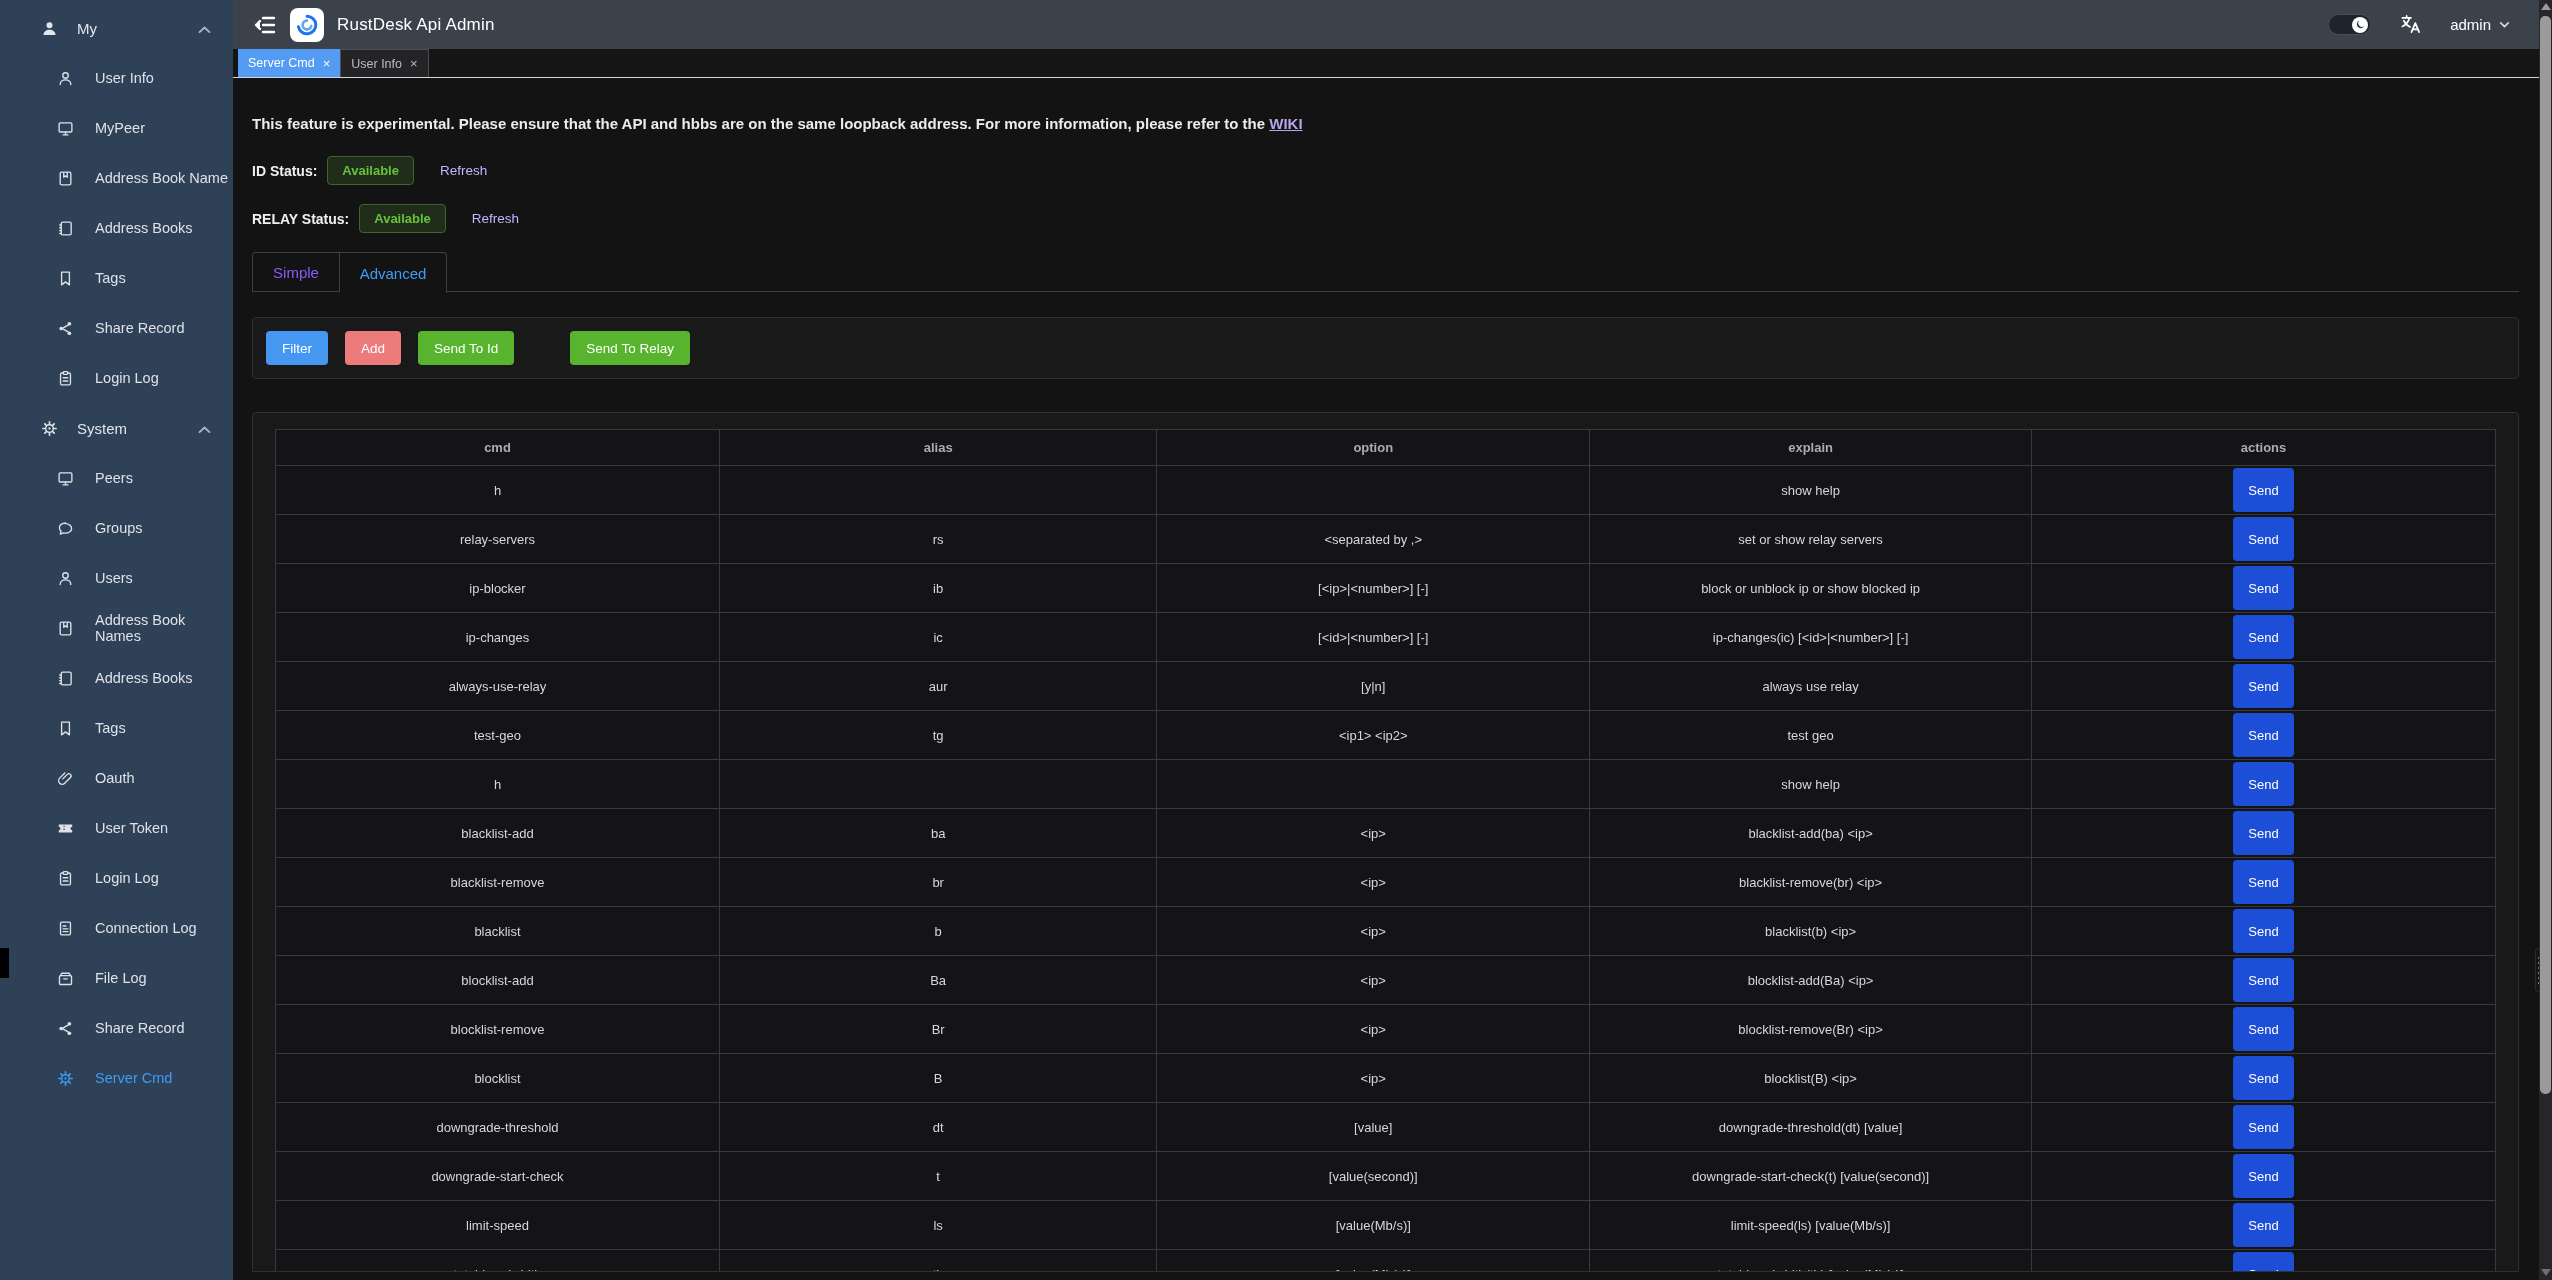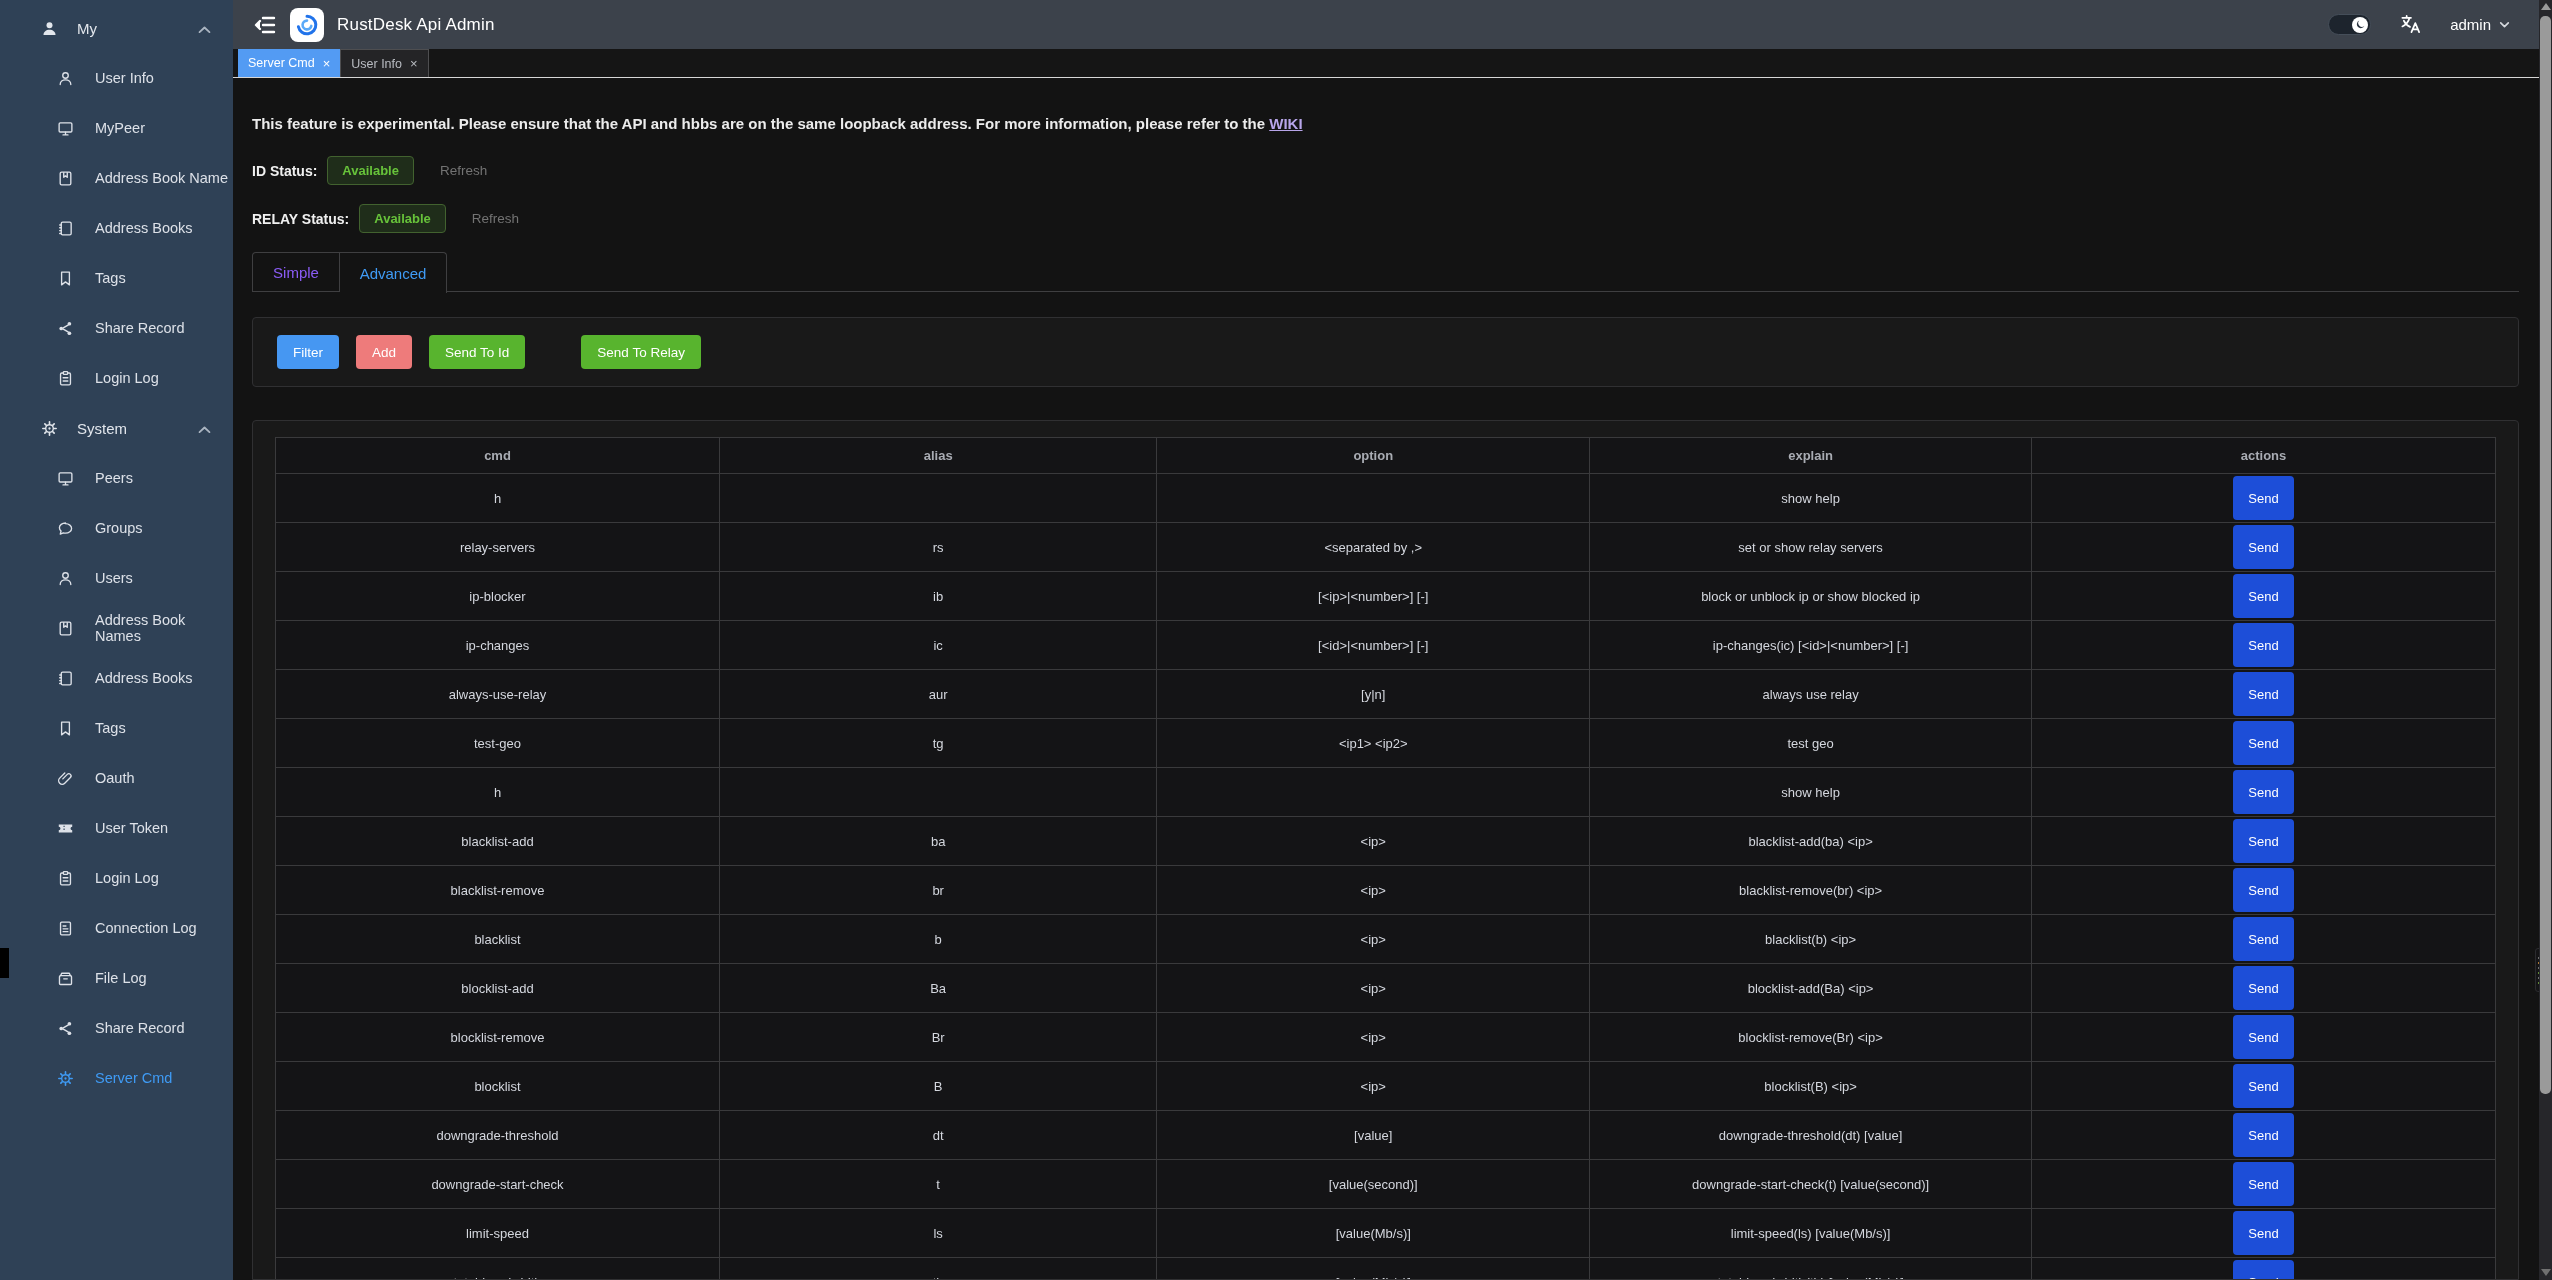--- a/index.html
+++ b/index.html
@@ -49,31 +49,31 @@
   
   .main { position:absolute; left:233px; top:78px; width:2306px; height:1202px;
     padding:0 20px 0 19px; background:#131313; overflow:hidden; }
   .notice { margin-top:37px; font-size:15px; font-weight:bold; color:#ececec; }
   .notice a { color:#b7a5e9; font-weight:bold; text-decoration:underline; cursor:pointer; }
   .status-row { display:flex; align-items:center; margin-top:24px; }
   .status-row.second { margin-top:19px; }
   .status-label { font-size:14px; font-weight:bold; color:#f0f0f0; }
   .status-badge { margin-left:10px; padding:6px 14px; background:#1f2d1a; border:1px solid #42622f;
     border-radius:4px; color:#67c23a; font-size:13px; font-weight:bold; }
-  .refresh-link { margin-left:26px; color:#737373; font-size:13.5px; cursor:pointer; }
+  .refresh-link { margin-left:26px; color:#c4b5fd; font-size:13.5px; cursor:pointer; }
 
   .mode-tabs { margin-top:19px; height:40px; border-bottom:1px solid #3f3f41; display:flex; }
   .mode-tab { height:40px; display:flex; align-items:center; justify-content:center;
     border:1px solid #3f3f41; border-bottom:none; font-size:15px; color:#8b5cf6; cursor:pointer; }
   .mode-tab:first-child { border-radius:4px 0 0 0; width:88px; }
   .mode-tab:nth-child(2) { border-left:none; border-radius:0 4px 0 0; width:107px; }
   .mode-tab.active { color:#3f9bf5; background:#131313; margin-bottom:-1px; height:41px; }
 
-  .toolbar-card { margin-top:25px; height:70px; border:1px solid #303032; border-radius:4px;
-    background:#191919; display:flex; align-items:center; padding-left:24px; gap:17px; }
+  .toolbar-card { margin-top:25px; height:62px; border:1px solid #303032; border-radius:4px;
+    background:#191919; display:flex; align-items:center; padding-left:13px; gap:17px; }
   .tool-btn { height:34px; padding:0 16px; border:none; border-radius:4px; color:#fff;
     font-size:13.5px; font-family:inherit; cursor:pointer; }
 
   .table-card { margin-top:33px; height:860px; border:1px solid #303032; border-radius:4px 4px 0 0;
     background:#191919; padding:16px 22px 0 22px; overflow:hidden; }
   table.cmd-table { width:100%; border-collapse:collapse; table-layout:fixed; background:#141416; }
   .cmd-table th { height:36px; border:1px solid #3a3a3c; color:#a9acb3; font-size:13px;
     font-weight:600; text-align:center; }
   .cmd-table td { height:49px; border:1px solid #3a3a3c; color:#d4d7de; font-size:13px;
     text-align:center; padding:0 6px; }

